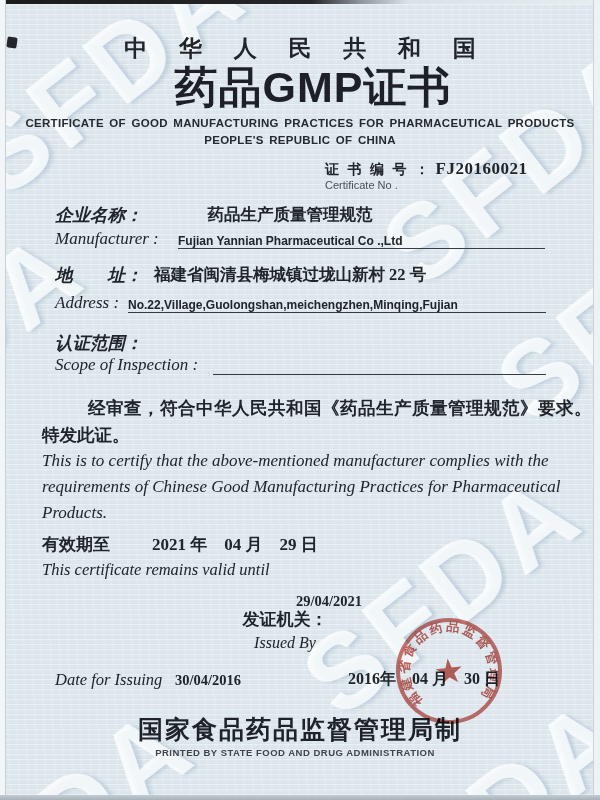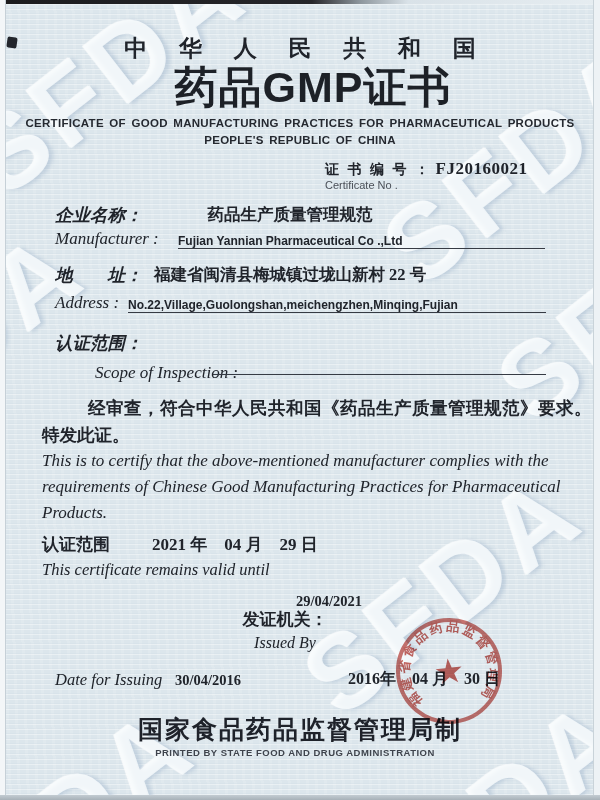--- a/index.html
+++ b/index.html
@@ -51,21 +51,21 @@
   .val-en{font-size:12px; font-weight:bold;
           font-family:"Liberation Sans","DejaVu Sans",sans-serif; z-index:2; white-space:nowrap;}
   .uline{height:0; border-bottom:1.5px solid #363b44; z-index:2;}
   .m-lbl-cn{top:203px;} .m-val-cn{top:204px;}
   .m-lbl-en{top:229px;} .m-val-en{top:234px; left:178px; width:367px;}
   .m-line{top:248px; left:178px; width:367px;}
   .a-lbl-cn{top:263px;} .a-val-cn{top:264px;}
   .a-lbl-en{top:293px;} .a-val-en{top:298px; left:128px; width:418px;}
   .a-line{top:312px; left:128px; width:418px;}
   .s-lbl-cn{top:331px;} .s-val-cn{top:332px;}
-  .s-lbl-en{top:363px;margin-left:40px;} .s-val-en{top:361px; left:213px; width:333px;}
+  .s-lbl-en{top:355px;} .s-val-en{top:361px; left:213px; width:333px;}
   .s-line{top:374px; left:213px; width:333px;}
   
   .st-cn1{top:396px; left:88px; font-size:17.5px; font-weight:bold; letter-spacing:.5px; z-index:2; white-space:nowrap;}
   .st-cn2{top:423px; left:42px; font-size:17.5px; font-weight:bold; z-index:2;}
   .st-en{top:448px; left:42px; width:522px; font-size:17px; font-style:italic; line-height:26px; z-index:2;}
   
   .v-lbl-cn{top:533px; left:42px; font-size:17px; font-weight:bold; z-index:2;}
   .v-val-cn{top:533px; left:152px; font-size:17px; font-weight:bold; z-index:2; white-space:nowrap;}
   .v-lbl-en{top:560px; left:42px; font-size:16.5px; font-style:italic; z-index:2;}
   .v-val-en{top:562px; left:296px; font-size:14.5px; font-weight:600; z-index:2;margin-top:31px;}
@@ -128,21 +128,21 @@
   <div class="abs uline a-line"></div>
 
   <div class="abs lbl-cn s-lbl-cn">认证范围：</div>
   <div class="abs lbl-en s-lbl-en">Scope of Inspection :</div>
   <div class="abs uline s-line"></div>
 
   <div class="abs st-cn1">经审查，符合中华人民共和国《药品生产质量管理规范》要求。</div>
   <div class="abs st-cn2">特发此证。</div>
   <div class="abs st-en">This is to certify that the above-mentioned manufacturer complies with the requirements of Chinese Good Manufacturing Practices for Pharmaceutical Products.</div>
 
-  <div class="abs v-lbl-cn">认证范围</div>
+  <div class="abs v-lbl-cn">有效期至</div>
   <div class="abs v-val-cn">2021 年　04 月　29 日</div>
   <div class="abs v-lbl-en">This certificate remains valid until</div>
   <div class="abs v-val-en">29/04/2021</div>
 
   <div class="abs ib-en">Issued By</div>
   <div class="abs ib-cn">发证机关：</div>
 
   <div class="abs d-lbl-en">Date for Issuing</div>
   <div class="abs d-val-en">30/04/2016</div>
   <div class="abs d-val-cn">2016年　04 月　30 日</div>

